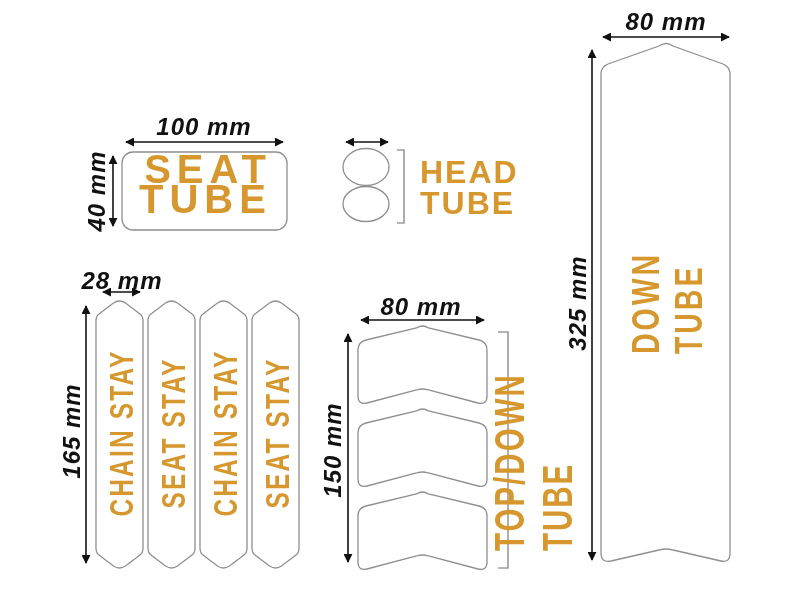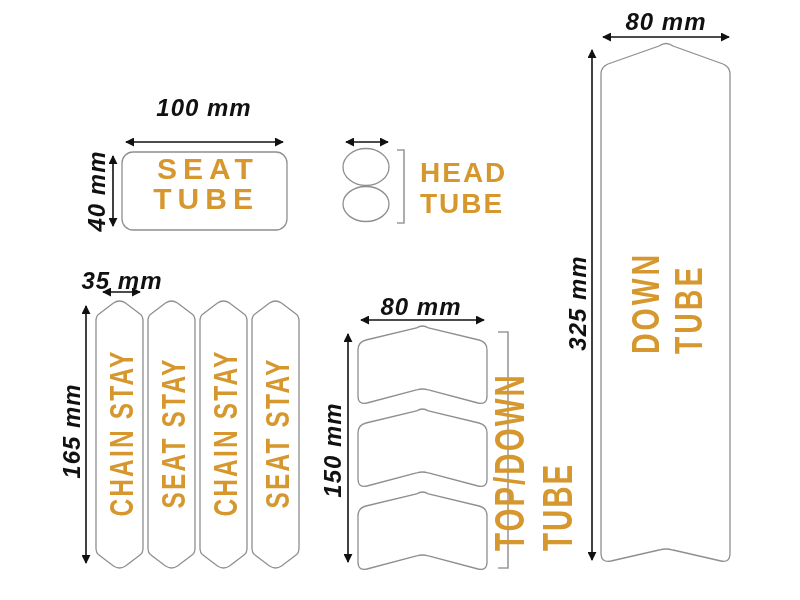--- a/index.html
+++ b/index.html
@@ -11,22 +11,22 @@
   #stage{position:absolute;left:0;top:0;width:800px;height:600px;}
   svg{position:absolute;left:0;top:0;}
   .shape{fill:#ffffff;stroke:var(--outline);stroke-width:1.3;}
   .dimline{stroke:var(--dim);stroke-width:1.6;}
   .bracket{fill:none;stroke:var(--bracket);stroke-width:1.6;}
   .txt{position:absolute;white-space:pre-line;}
   .ht{transform:translate(-50%,-50%);text-align:right;}
   .vt{white-space:nowrap;transform:translate(-50%,-50%) rotate(-90deg);}
   .dim{font-style:italic;font-weight:700;font-size:24px;color:var(--dim);letter-spacing:1px;}
   .orange{color:var(--accent);font-weight:700;}
-  .seat-label{font-size:30px;letter-spacing:6px;line-height:30px;text-indent:6px;}
-  .head-label{font-size:28px;letter-spacing:2px;line-height:31px;text-align:left;transform:translate(0,-50%);}
+  .seat-label{font-size:40px;letter-spacing:6px;line-height:30px;text-indent:6px;}
+  .head-label{font-size:32px;letter-spacing:2px;line-height:31px;text-align:left;transform:translate(0,-50%);}
   .down-label{font-size:38px;letter-spacing:4px;transform:translate(-50%,-50%) rotate(-90deg) scaleX(0.75);}
   .stay-label{font-size:34px;letter-spacing:3px;transform:translate(-50%,-50%) rotate(-90deg) scaleX(0.72);}
   .topdown-label{font-size:42px;letter-spacing:3px;transform:translate(-50%,-50%) rotate(-90deg) scaleX(0.70);}
 </style>
 </head>
 <body style="--accent: #D6982E; --outline: #8F8F8F; --dim: #111111; --bracket: #9A9A9A;">
 
 <div id="stage">
 
   <svg width="800" height="600" viewBox="0 0 800 600">
@@ -57,25 +57,25 @@
     <line class="dimline" x1="86" y1="306" x2="86" y2="563" marker-start="url(#arrow)" marker-end="url(#arrow)"></line>
 
     <path class="shape" d="M416.5,328 Q422.5,324 428.5,328 L479,340 Q487,342 487,350 L487,396 Q487,405 478,403 L428.5,390 Q422.5,388 416.5,390 L367,403 Q358,405 358,396 L358,350 Q358,342 366,340 Z"></path>
     <path class="shape" d="M416.5,411 Q422.5,407 428.5,411 L479,423 Q487,425 487,433 L487,479 Q487,488 478,486 L428.5,473 Q422.5,471 416.5,473 L367,486 Q358,488 358,479 L358,433 Q358,425 366,423 Z"></path>
     <path class="shape" d="M416.5,494 Q422.5,490 428.5,494 L479,506 Q487,508 487,516 L487,562 Q487,571 478,569 L428.5,556 Q422.5,554 416.5,556 L367,569 Q358,571 358,562 L358,516 Q358,508 366,506 Z"></path>
     <line class="dimline" x1="361" y1="320" x2="484" y2="320" marker-start="url(#arrow)" marker-end="url(#arrow)"></line>
     <line class="dimline" x1="348" y1="334" x2="348" y2="562" marker-start="url(#arrow)" marker-end="url(#arrow)"></line>
     <path class="bracket" d="M498,332 L508,332 L508,568 L498,568"></path>
   </svg>
 
-  <div class="txt ht dim" style="left:204px;top:108px">100 mm</div>
+  <div class="txt ht dim" style="left:204px;top:127px">100 mm</div>
   <div class="txt vt dim" style="left:97px;top:191px">40 mm</div>
   <div class="txt ht dim" style="left:666px;top:22px">80 mm</div>
   <div class="txt vt dim" style="left:578px;top:303px">325 mm</div>
-  <div class="txt ht dim" style="left:122px;top:281px">35 mm</div>
+  <div class="txt ht dim" style="left:122px;top:281px">28 mm</div>
   <div class="txt vt dim" style="left:72px;top:431px">165 mm</div>
   <div class="txt ht dim" style="left:421px;top:307px">80 mm</div>
   <div class="txt vt dim" style="left:333px;top:450px">150 mm</div>
 
   <div class="txt ht orange seat-label" style="left:205px;top:184px">SEAT
 TUBE</div>
   <div class="txt orange head-label" style="left:420px;top:188px">HEAD
 TUBE</div>
   <div class="txt orange down-label" style="left:668px;top:303px">DOWN TUBE</div>
   <div class="txt orange stay-label" style="left:121px;top:433px">CHAIN STAY</div>

